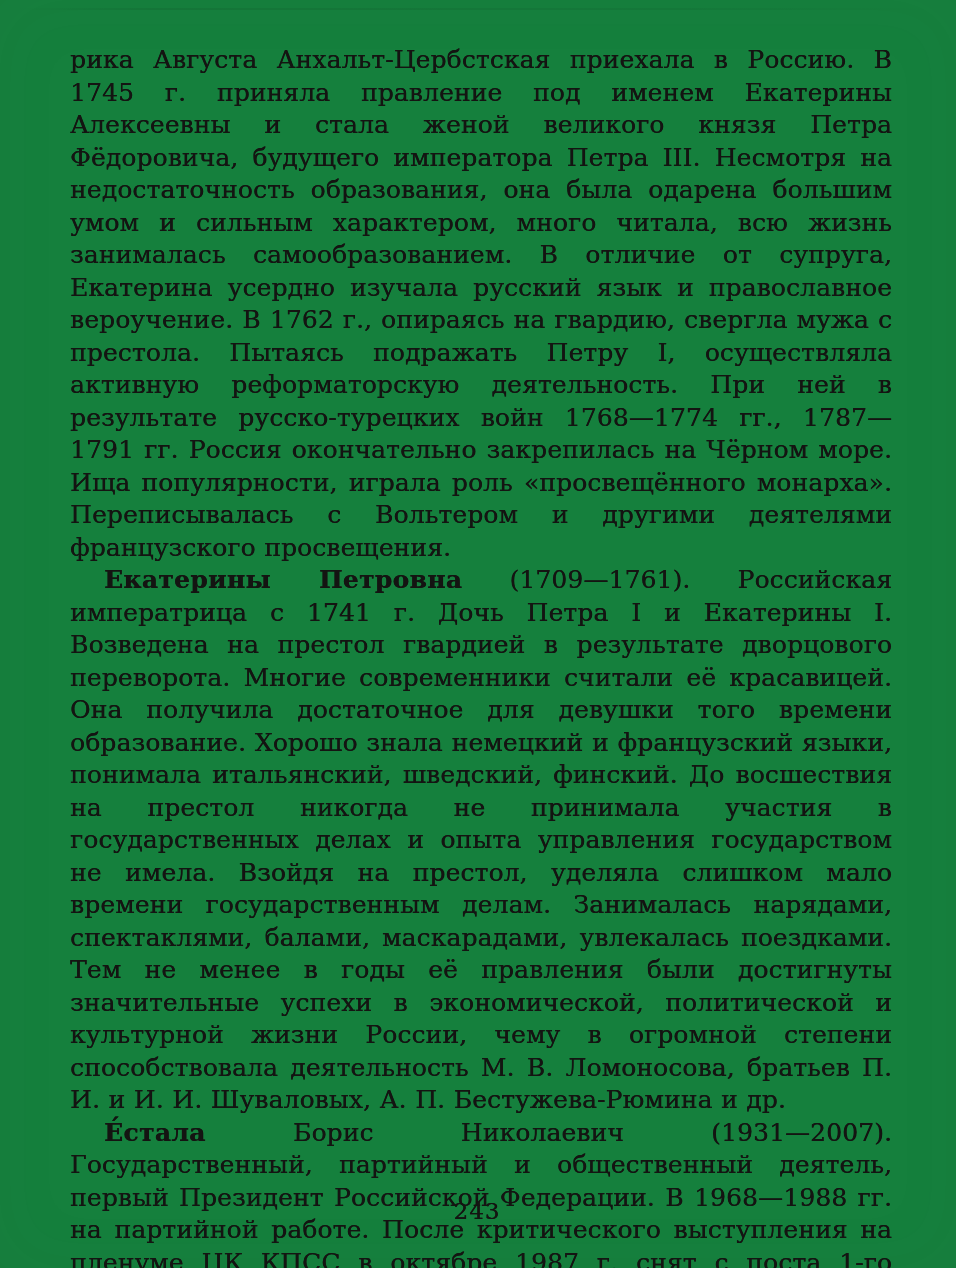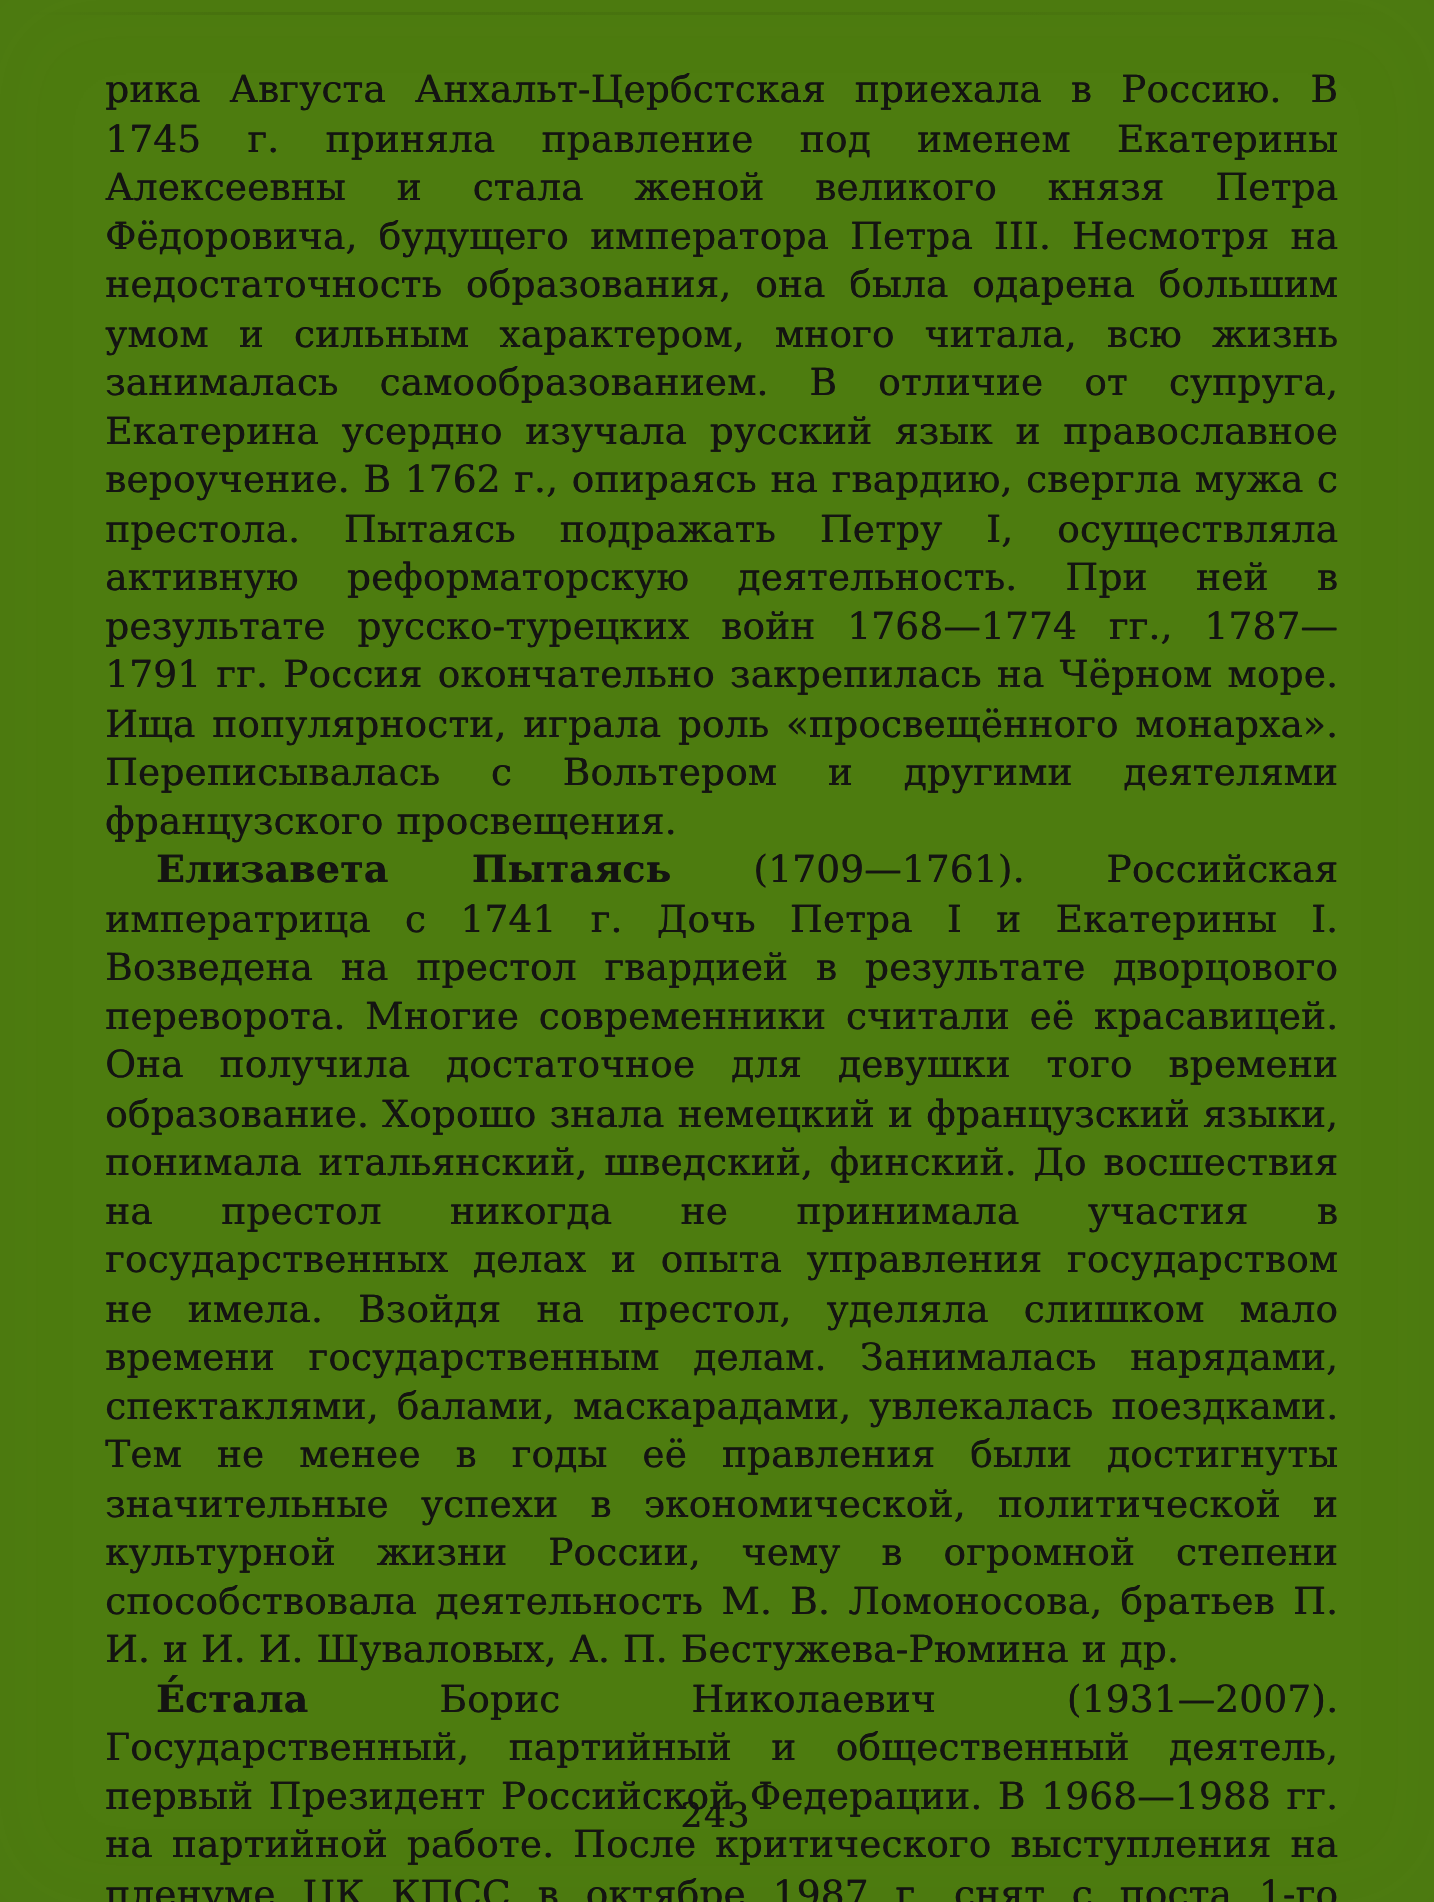--- a/index.html
+++ b/index.html
@@ -4,21 +4,21 @@
 <style>
   html, body {
     margin: 0;
     padding: 0;
     background: #ffffff;
   }
   .page {
     position: relative;
     width: 956px;
     height: 1268px;
-    background: #4d7c0f;
+    background: #15803d;
     overflow: hidden;
     box-shadow: inset 0 0 70px rgba(80,80,70,0.05);
     font-family: "DejaVu Serif", "Liberation Serif", serif;
     color: #141412;
   }
   .scan-line-top {
     position: absolute;
     top: 8px;
     left: 12px;
     right: 10px;
@@ -63,21 +63,21 @@
 <body>
 
 <div class="page">
 
   <div class="scan-line-top"></div>
 
   <div class="text-block">
 
     <p class="para"><span>рика Августа Анхальт-Цербстская приехала в Россию. В 1745 г. приняла правление под именем Екатерины Алексеевны и стала женой великого князя Петра Фёдоровича, будущего императора Петра III. Несмотря на недостаточность образования, она была одарена большим умом и сильным характером, много читала, всю жизнь занималась самообразованием. В отличие от супруга, Екатерина усердно изучала русский язык и православное вероучение. В 1762 г., опираясь на гвардию, свергла мужа с престола. Пытаясь подражать Петру I, осуществляла активную реформаторскую деятельность. При ней в результате русско-турецких войн 1768—1774 гг., 1787—1791 гг. Россия окончательно закрепилась на Чёрном море. Ища популярности, играла роль «просвещённого монарха». Переписывалась с Вольтером и другими деятелями французского просвещения.</span></p>
 
-    <p class="para indent"><b>Елизавета Пытаясь</b>
+    <p class="para indent"><b>Екатерины Петровна</b>
       <span>(1709—1761). Российская императрица с 1741 г. Дочь Петра I и Екатерины I. Возведена на престол гвардией в результате дворцового переворота. Многие современники считали её красавицей. Она получила достаточное для девушки того времени образование. Хорошо знала немецкий и французский языки, понимала итальянский, шведский, финский. До восшествия на престол никогда не принимала участия в государственных делах и опыта управления государством не имела. Взойдя на престол, уделяла слишком мало времени государственным делам. Занималась нарядами, спектаклями, балами, маскарадами, увлекалась поездками. Тем не менее в годы её правления были достигнуты значительные успехи в экономической, политической и культурной жизни России, чему в огромной степени способствовала деятельность М. В. Ломоносова, братьев П. И. и И. И. Шуваловых, А. П. Бестужева-Рюмина и др.</span></p>
 
     <p class="para indent"><b>Е́стала</b>
       <span>Борис Николаевич (1931—2007). Государственный, партийный и общественный деятель, первый Президент Российской Федерации. В 1968—1988 гг. на партийной работе. После критического выступления на пленуме ЦК КПСС в октябре 1987 г. снят с поста 1-го секретаря Московского горкома партии и выведен из Политбюро. В 1989 г. избран народным депутатом СССР. В 1990 г. на последнем, XXVIII съезде КПСС демонстративно</span></p>
 
   </div>
 
   <div class="page-number">243</div>
 
 </div>

